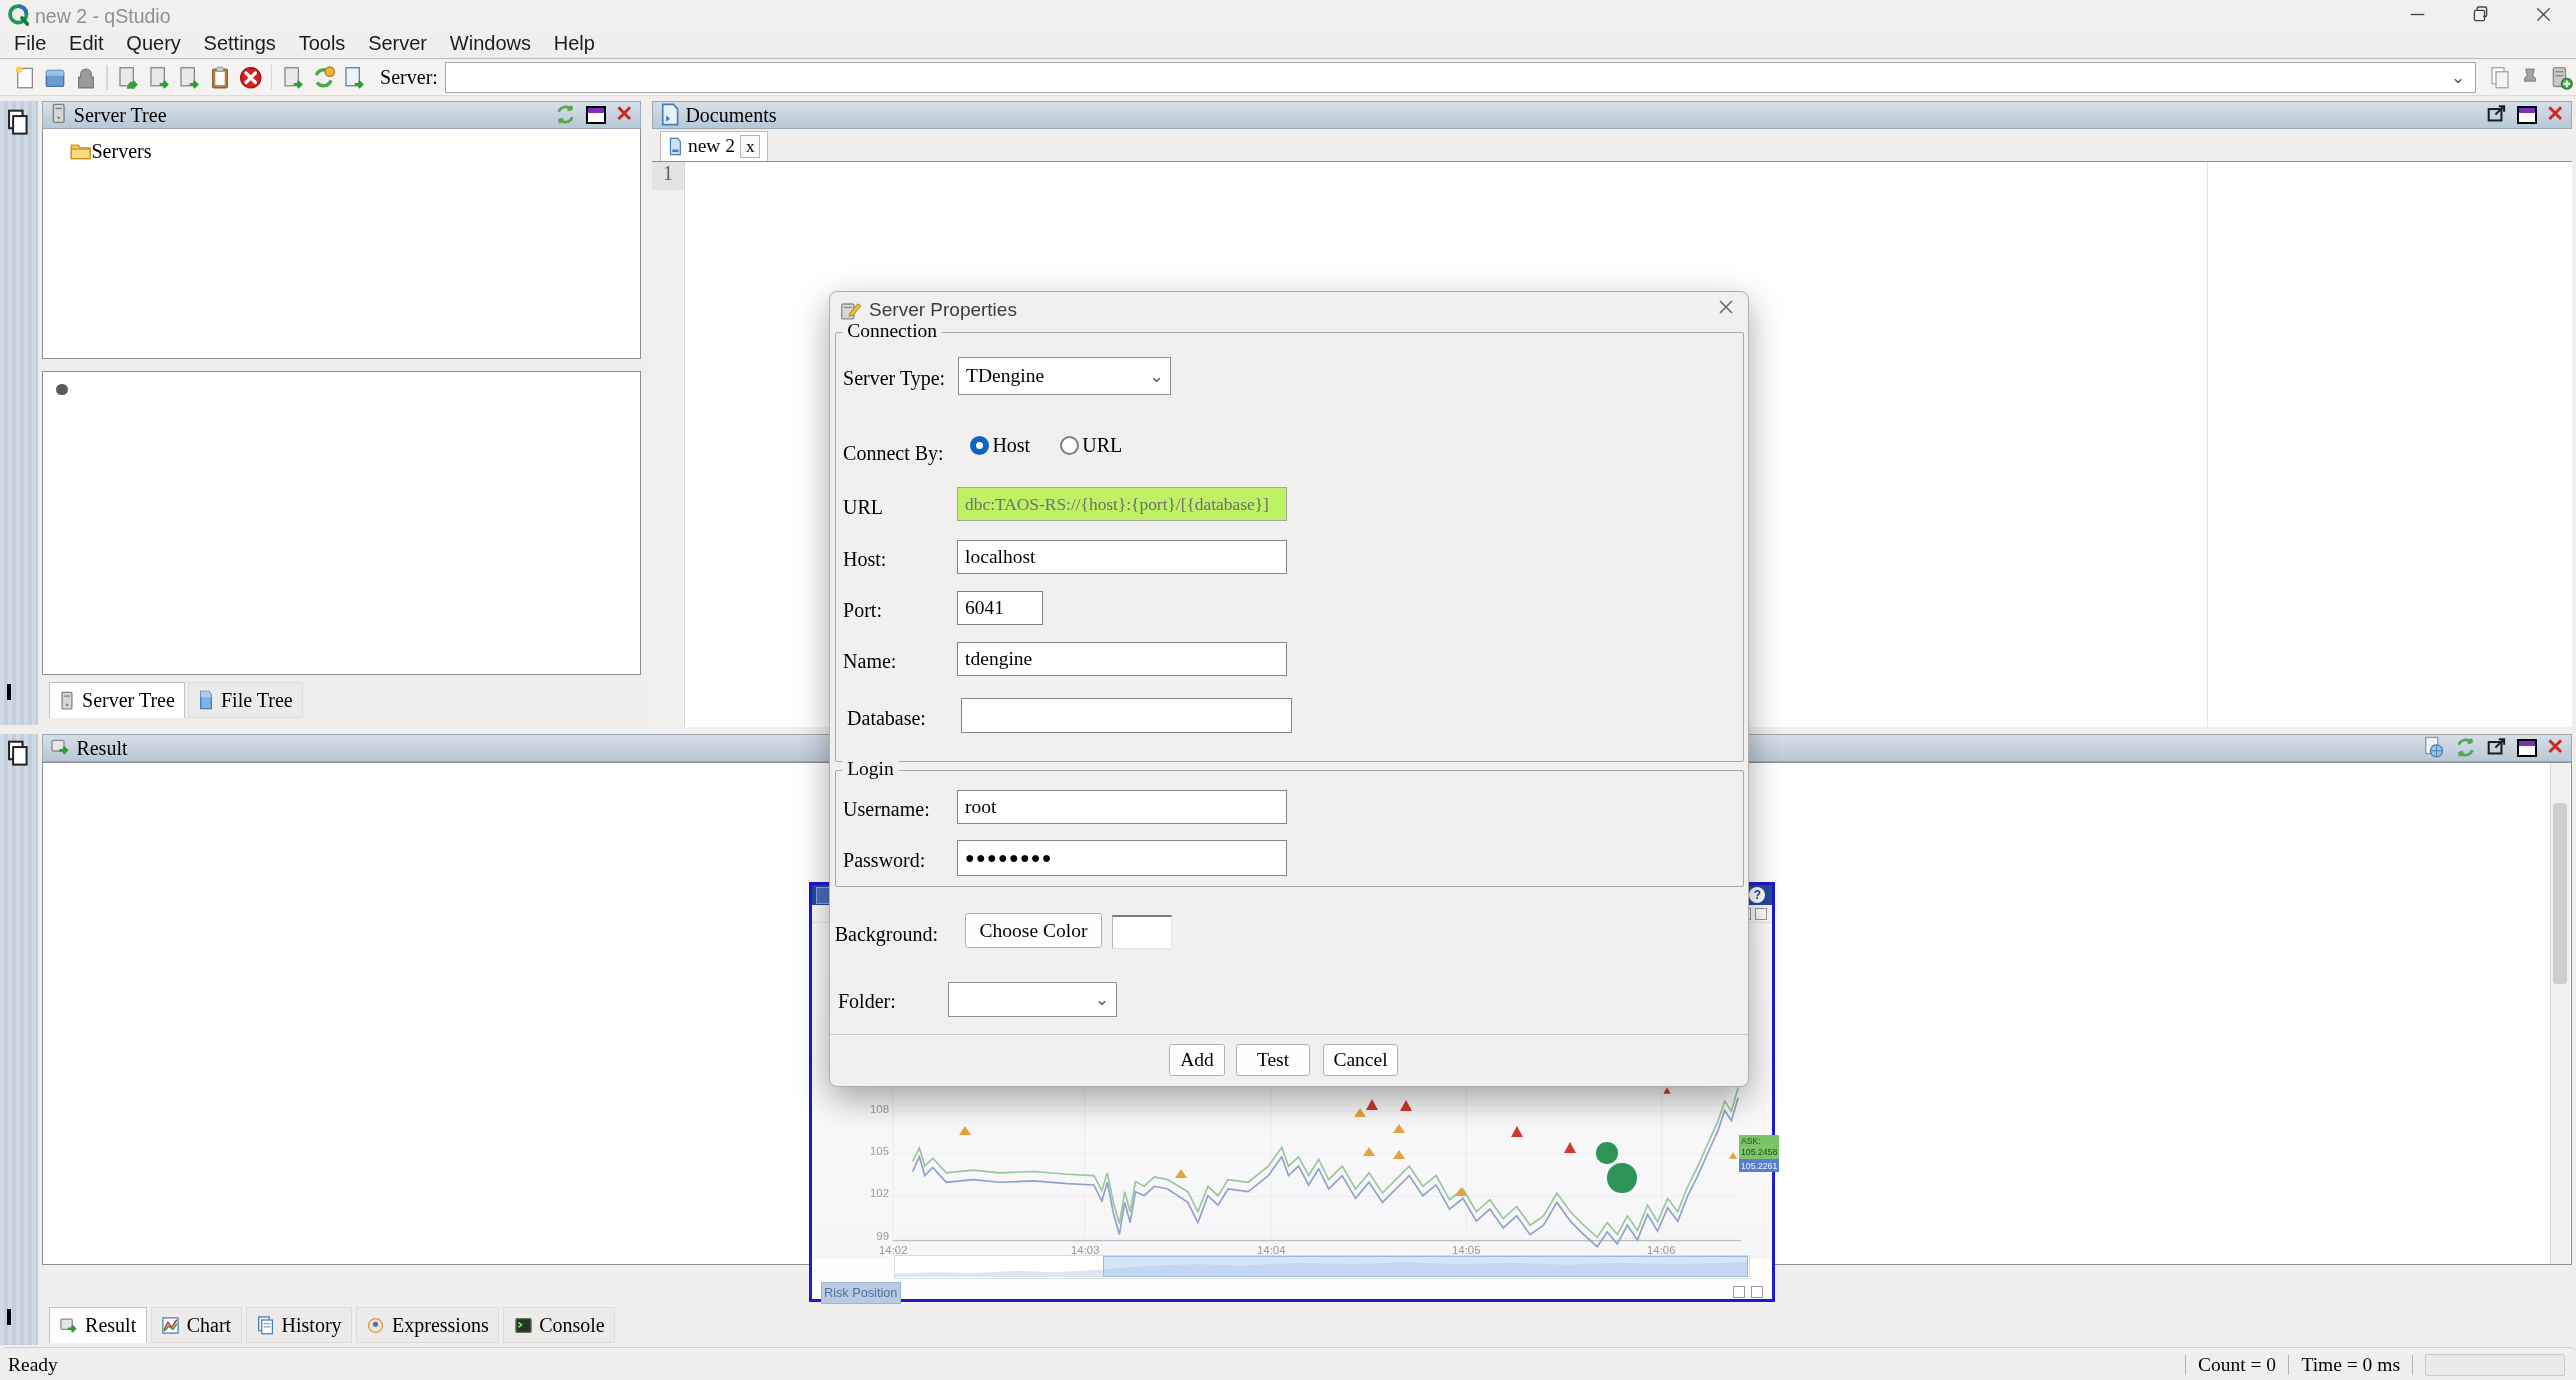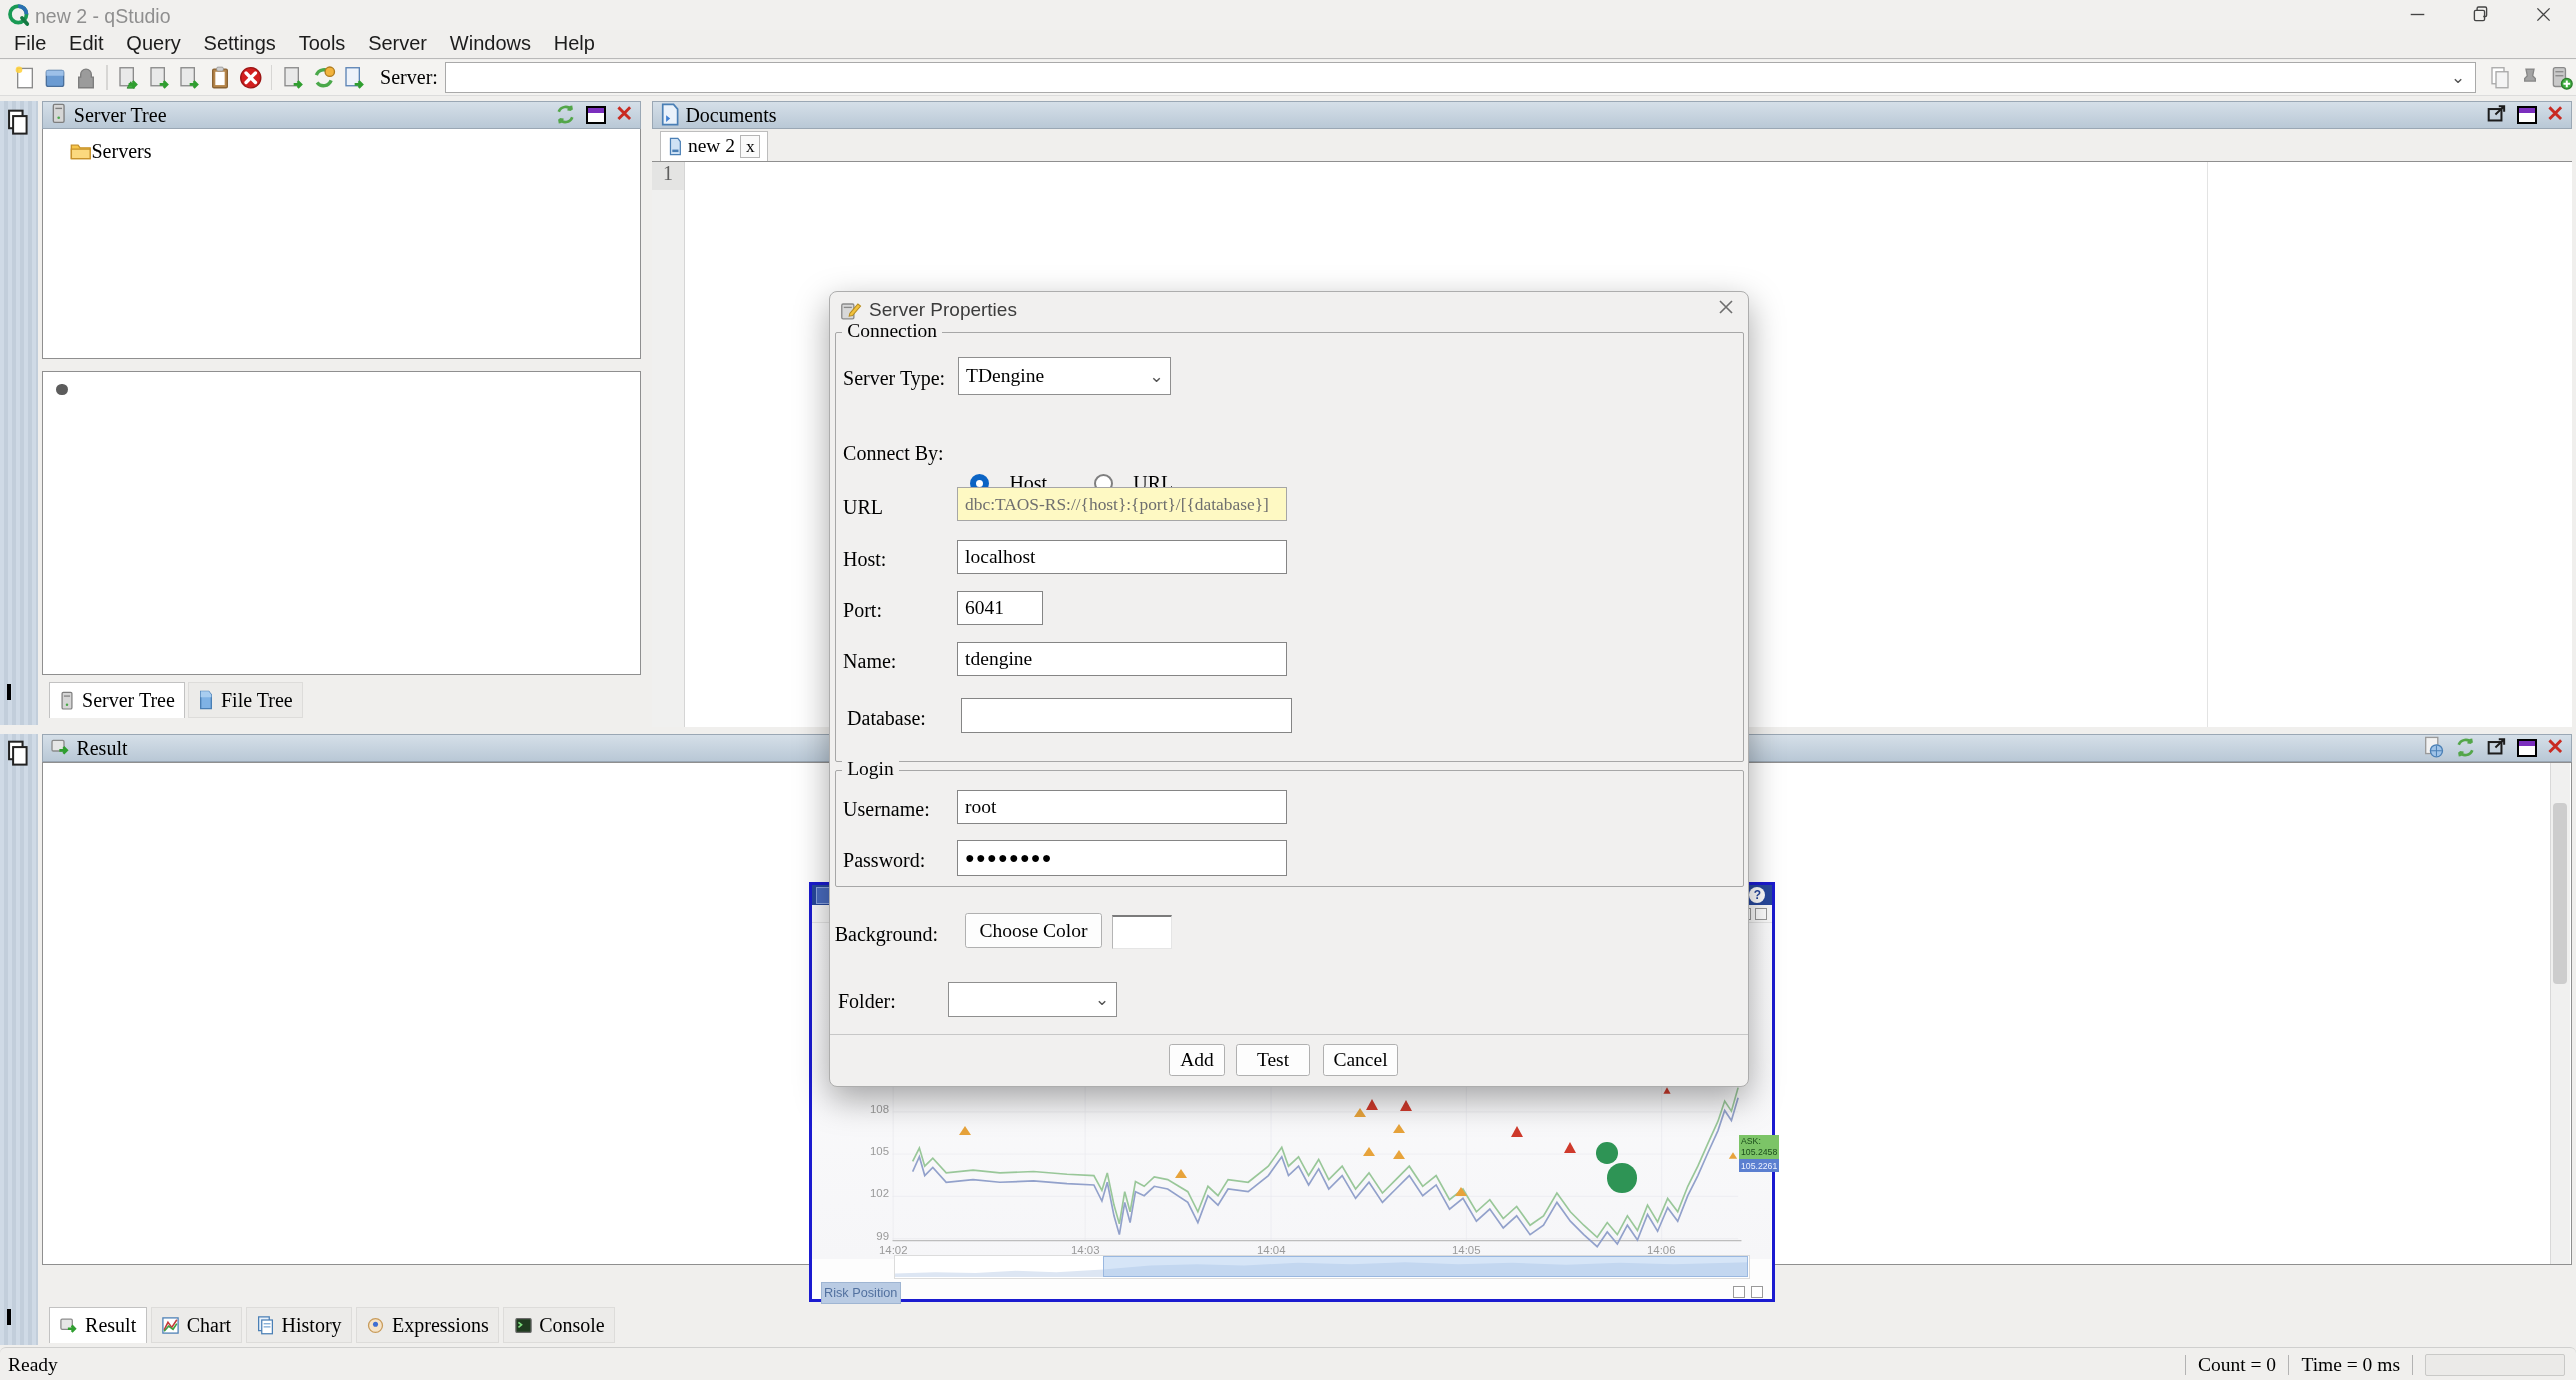--- a/index.html
+++ b/index.html
@@ -45,21 +45,21 @@
   #line1{width:32px;height:28px;background:#e4e4e3;color:#5f5f5f;font-size:20px;text-align:center;}
 
   
   #dialog{left:829px;top:291px;width:918px;height:794px;background:#f1f0ef;border:0.7px solid #adadad;
           border-radius:8px;box-shadow:0 12px 34px rgba(0,0,0,.35);z-index:40;}
   .dlabel{font-size:20px;color:#000;}
   .group{border:1.3px solid #a7a7a7;border-radius:2px;}
   .legend{position:absolute;top:-13.4px;left:5.4px;background:#f1f0ef;padding:0 5.4px;font-size:19.5px;}
   .field{background:#fff;border:1.3px solid #858585;font-size:19.5px;font-family:"Liberation Serif","DejaVu Serif",serif;
          padding:0 6.7px;box-sizing:border-box;color:#000;outline:none;}
-  .field:disabled,.field.dis{background:#fef9c3;color:#6f6f6f;border-color:#a6a6a6;}
+  .field:disabled,.field.dis{background:#bef264;color:#6f6f6f;border-color:#a6a6a6;}
   .btn{background:#fdfdfd;border:1.3px solid #b0b0b0;border-radius:2.7px;font-size:19.5px;
        font-family:"Liberation Serif","DejaVu Serif",serif;color:#000;display:flex;align-items:center;justify-content:center;}
   .combo{background:#fff;border:1.3px solid #8f8f8f;display:flex;align-items:center;padding:0 6.7px;box-sizing:border-box;font-size:19.5px;}
   .radio{width:19px;height:19px;border-radius:50%;box-sizing:border-box;}
   .radio.on{border:6px solid #0b64c4;background:#fff;}
   .radio.off{border:2px solid #7f7f7f;background:#fff;}
 
   
   #bgwin{left:809px;top:882px;width:966px;height:420px;border:3.4px solid #1b1bd0;background:#fdfdfd;box-sizing:border-box;z-index:5;}
   #bgwin-title{left:0;top:0;width:100%;height:20px;background:#27489c;}
@@ -525,21 +525,21 @@
     <div class="abs group" style="left:5.4px;top:40px;width:907px;height:428px;">
       <span class="legend serif">Connection</span>
 
       <span class="abs dlabel serif" style="left:6.7px;top:34px;">Server Type:</span>
       <div class="abs combo serif" style="left:122px;top:24px;width:213px;height:38px;">
         <span>TDengine</span>
         <span class="chev" style="margin-left:auto;">⌄</span>
       </div>
 
       <span class="abs dlabel serif" style="left:6.7px;top:109px;">Connect By:</span>
-      <div class="abs" style="left:134px;top:101px;display:flex;align-items:center;gap:20px;margin-top:38px;">
+      <div class="abs" style="left:134px;top:101px;display:flex;align-items:center;gap:3px;">
         <span class="radio on"></span>
         <span class="dlabel serif">Host</span>
         <span class="radio off" style="margin-left:27px;"></span>
         <span class="dlabel serif">URL</span>
       </div>
 
       <span class="abs dlabel serif" style="left:6.7px;top:163px;">URL</span>
       <input class="abs field dis" style="left: 121px; top: 154px; width: 330px; height: 34px; font-size: 17.4px;" disabled="" value="dbc:TAOS-RS://{host}:{port}/[{database}]">
 
       <span class="abs dlabel serif" style="left:6.7px;top:215px;">Host:</span>

